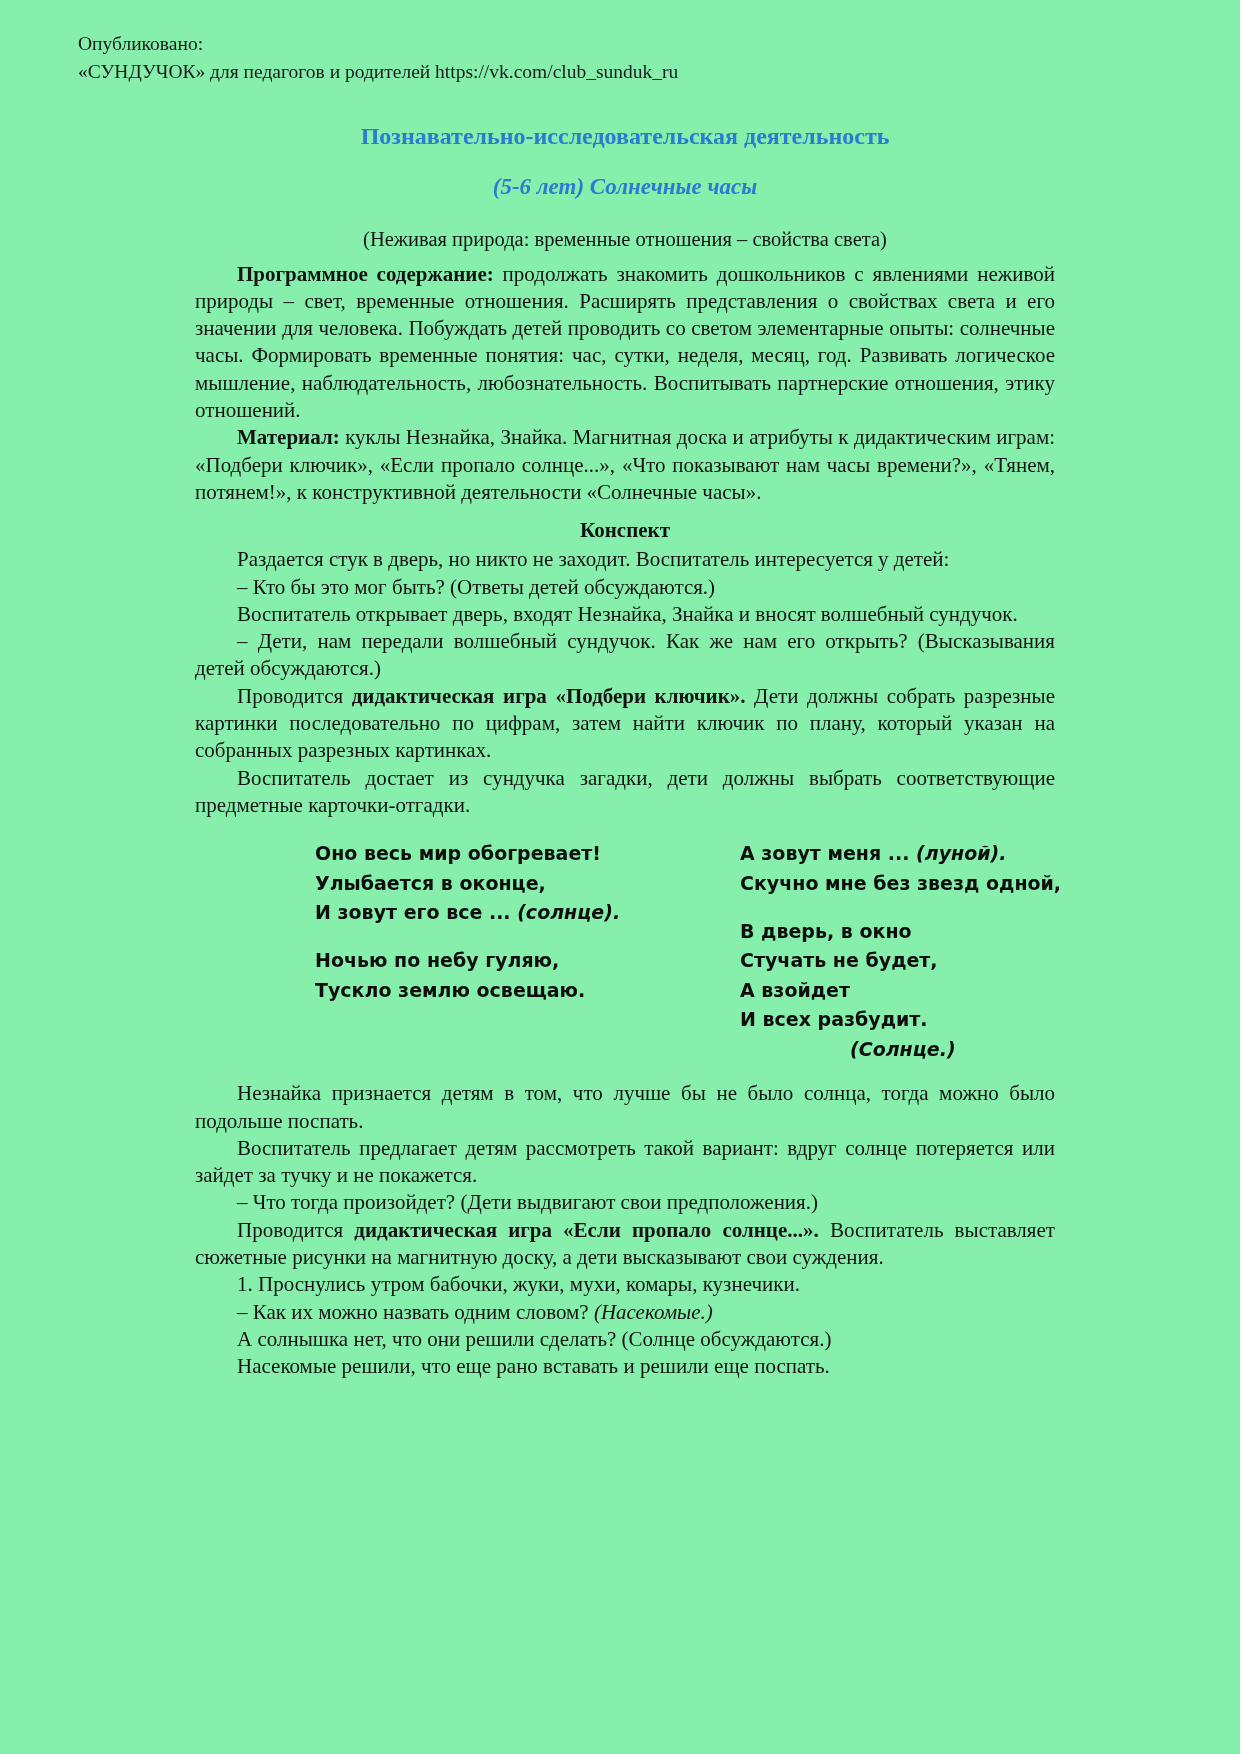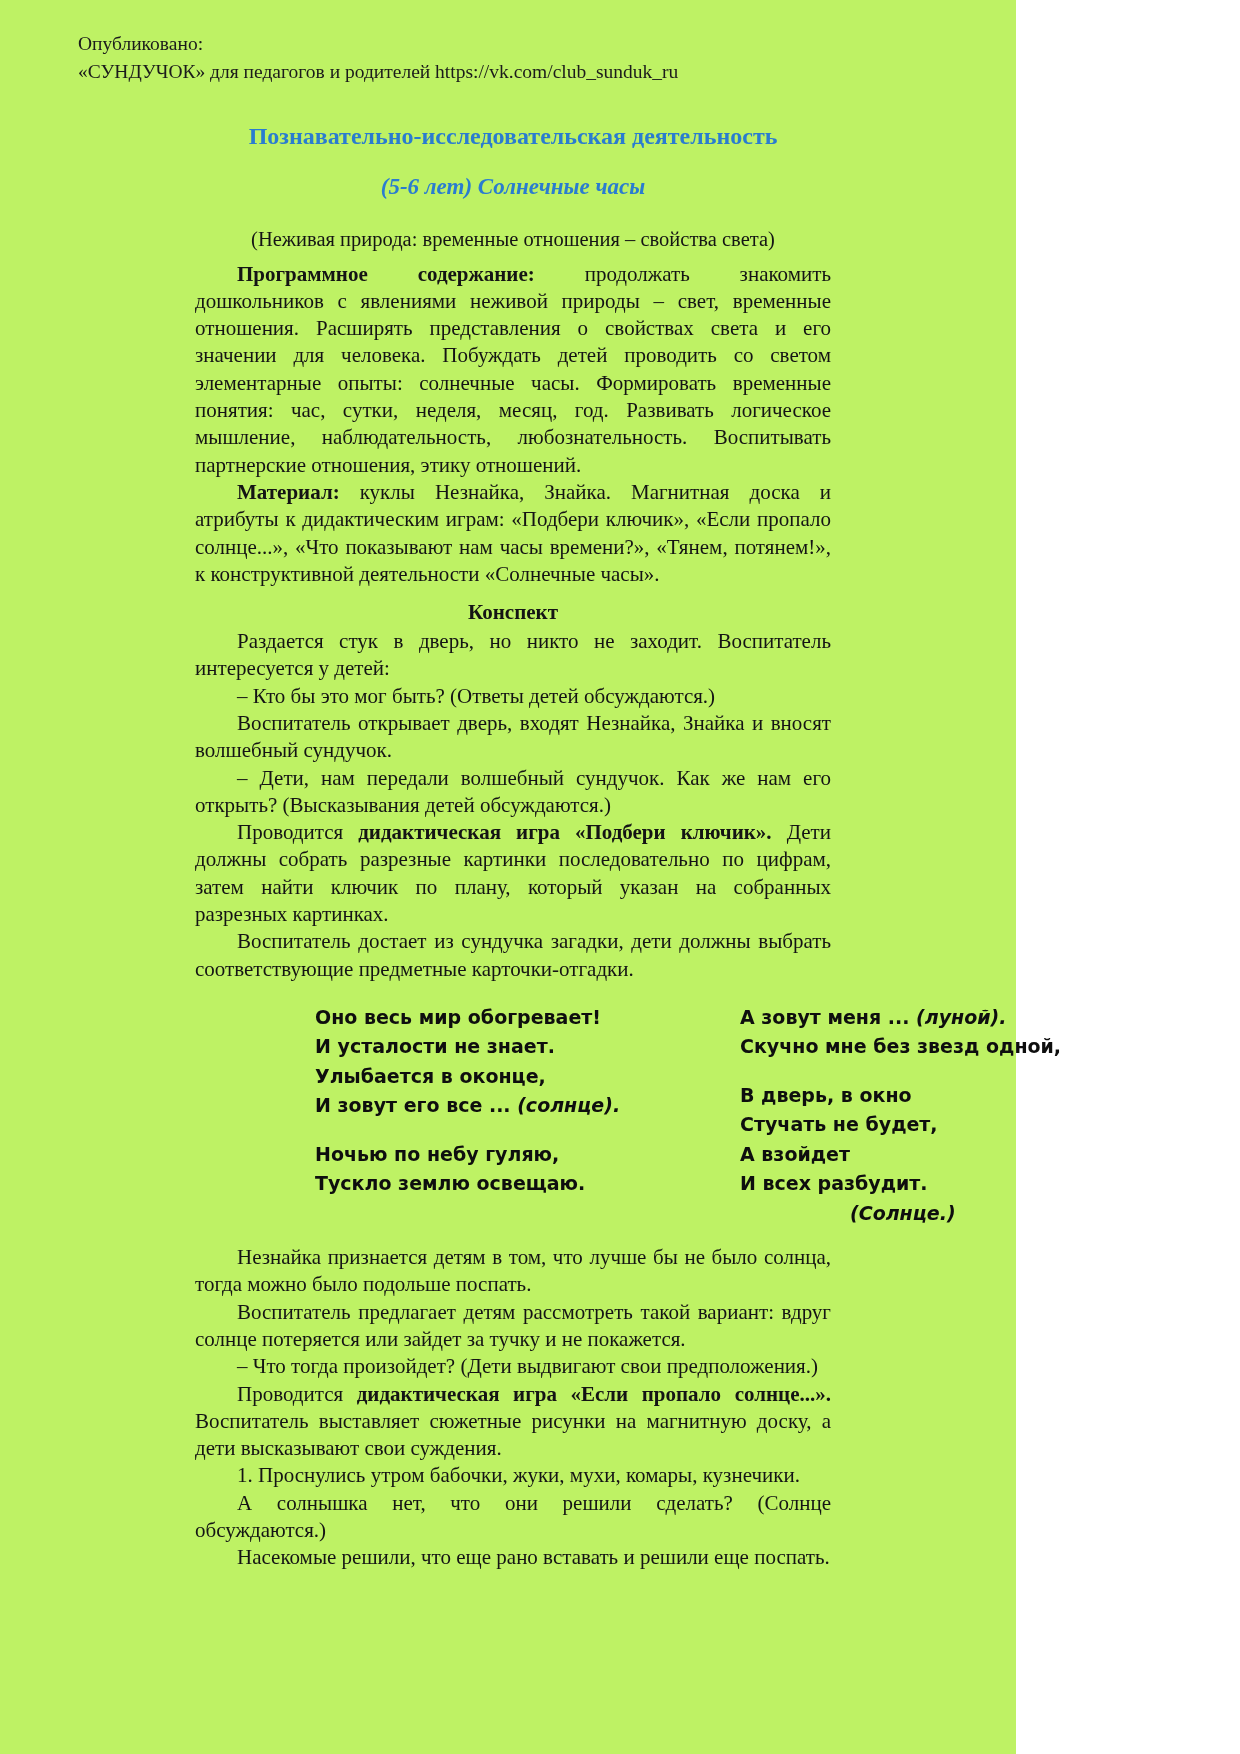--- a/index.html
+++ b/index.html
@@ -1,21 +1,21 @@
 <!DOCTYPE html>
 <html style="--accent: #2a7cd0;"><head>
 <meta charset="utf-8">
 <style>
   html, body { margin: 0; padding: 0; background: #ffffff; }
   .page {
     position: relative;
-    width: 1016px;
+    width: 1240px;
     min-height: 1754px;
     box-sizing: border-box;
-    background: #bef264;
+    background: #86efac;
     padding: 30px 185px 60px 195px;
     font-family: "Liberation Serif", serif;
     color: #141414;
   }
   .pub-header {
     margin-left: -117px;
     font-size: 19.5px;
     line-height: 1.45;
     color: #1b1b1b;
   }
@@ -95,21 +95,20 @@
   <p class="para"><span>– Кто бы это мог быть? (Ответы детей обсуждаются.)</span></p>
   <p class="para"><span>Воспитатель открывает дверь, входят Незнайка, Знайка и вносят волшебный сундучок.</span></p>
   <p class="para"><span>– Дети, нам передали волшебный сундучок. Как же нам его открыть? (Высказывания детей обсуждаются.)</span></p>
   <p class="para"><span>Проводится </span><span class="b">дидактическая игра «Подбери ключик».</span><span> Дети должны собрать разрезные картинки последовательно по цифрам, затем найти ключик по плану, который указан на собранных разрезных картинках.</span></p>
   <p class="para"><span>Воспитатель достает из сундучка загадки, дети должны выбрать соответствующие предметные карточки-отгадки.</span></p>
 
   <div class="riddles">
     <div class="riddle-col col-left">
       <div class="riddle-group">
         <div class="riddle-line"><span>Оно весь мир обогревает!</span></div>
-        <div class="riddle-line"><span>И усталости не знает.</span></div>
         <div class="riddle-line"><span>Улыбается в оконце,</span></div>
         <div class="riddle-line"><span>И зовут его все ... </span><span class="i">(солнце).</span></div>
       </div>
       <div class="riddle-group">
         <div class="riddle-line"><span>Ночью по небу гуляю,</span></div>
         <div class="riddle-line"><span>Тускло землю освещаю.</span></div>
       </div>
     </div>
     <div class="riddle-col col-right">
       <div class="riddle-group">
@@ -124,16 +123,17 @@
         <div class="riddle-line answer-line"><span class="i">(Солнце.)</span></div>
       </div>
     </div>
   </div>
 
   <p class="para"><span>Незнайка признается детям в том, что лучше бы не было солнца, тогда можно было подольше поспать.</span></p>
   <p class="para"><span>Воспитатель предлагает детям рассмотреть такой вариант: вдруг солнце потеряется или зайдет за тучку и не покажется.</span></p>
   <p class="para"><span>– Что тогда произойдет? (Дети выдвигают свои предположения.)</span></p>
   <p class="para"><span>Проводится </span><span class="b">дидактическая игра «Если пропало солнце...».</span><span> Воспитатель выставляет сюжетные рисунки на магнитную доску, а дети высказывают свои суждения.</span></p>
   <p class="para"><span>1.  Проснулись утром бабочки, жуки, мухи, комары, кузнечики.</span></p>
+  <p class="para"><span>– Как их можно назвать одним словом? </span><span class="i">(Насекомые.)</span></p>
   <p class="para"><span>А солнышка нет, что они решили сделать? (Солнце обсуждаются.)</span></p>
   <p class="para"><span>Насекомые решили, что еще рано вставать и решили еще поспать.</span></p>
 
 </div>
 
 </body></html>

